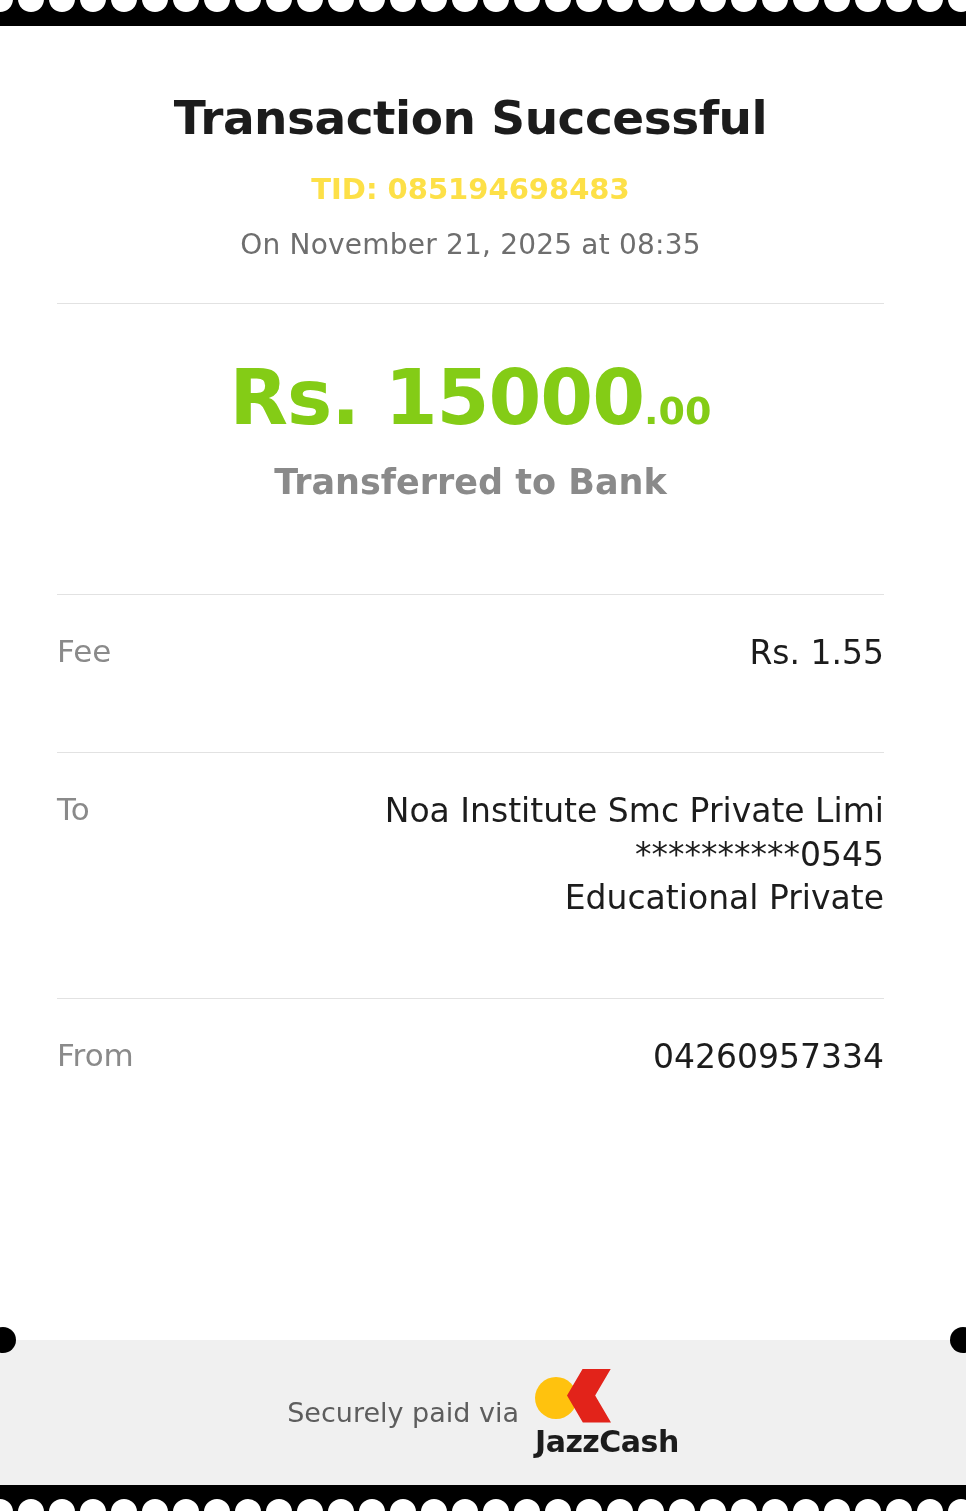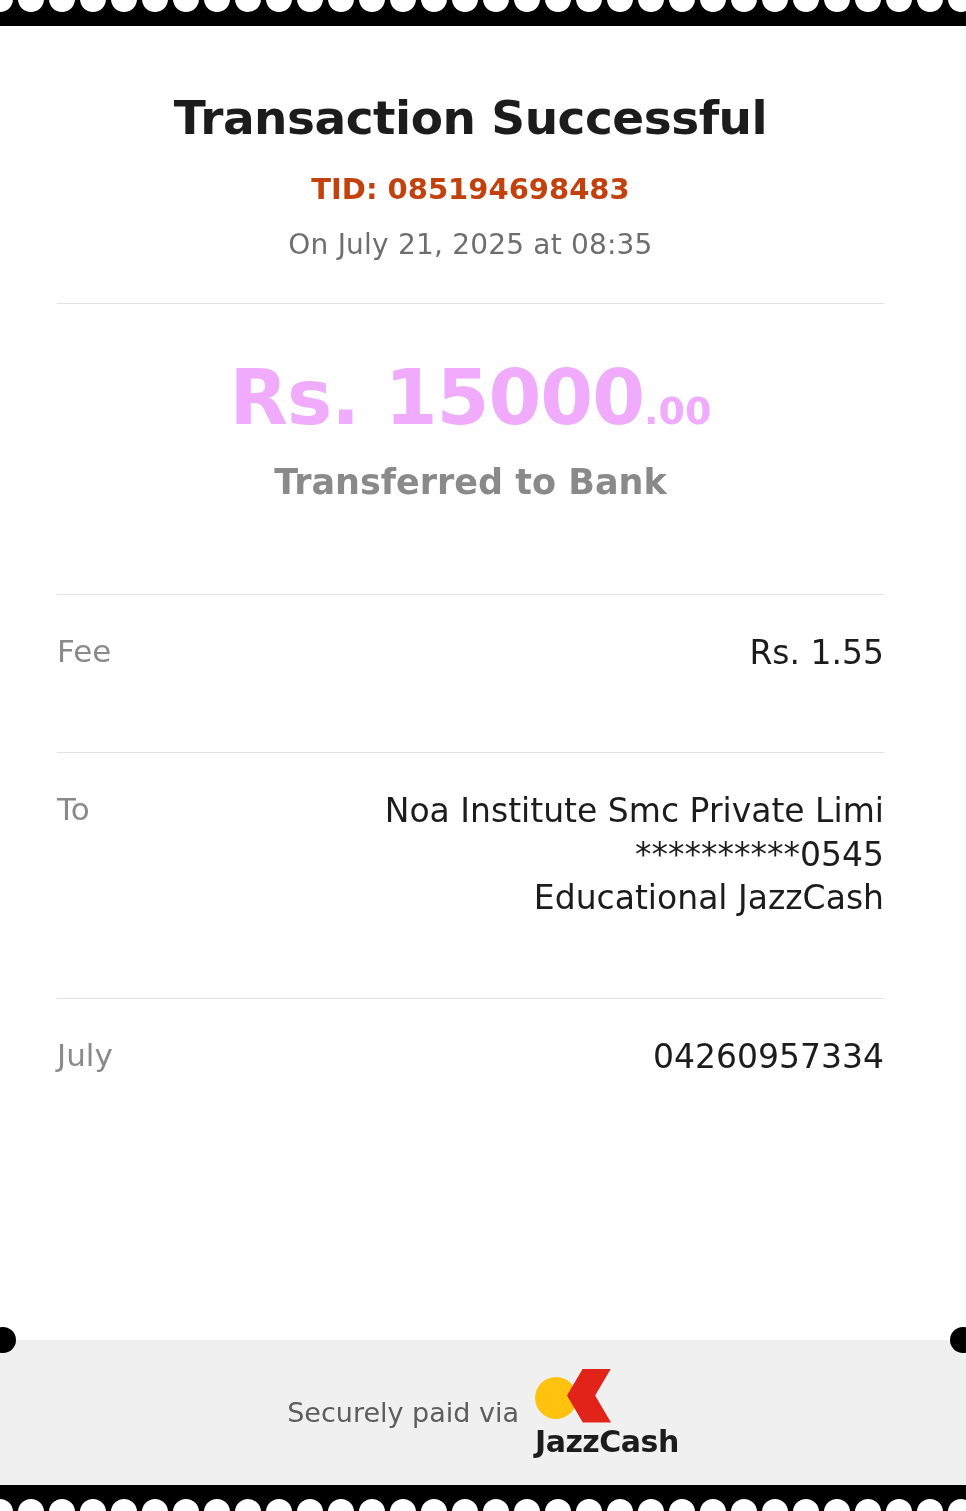--- a/index.html
+++ b/index.html
@@ -93,21 +93,21 @@
     color: #1c1c1c;
     letter-spacing: -0.5px;
     margin-top: 70px;
     line-height: 1.1;
   }
 
   .tid {
     text-align: center;
     font-size: 29px;
     font-weight: bold;
-    color: #c2410c;
+    color: #fde047;
     margin-top: 28px;
   }
 
   .datetime {
     text-align: center;
     font-size: 28px;
     color: #6e6e6e;
     margin-top: 22px;
     letter-spacing: 0.2px;
   }
@@ -118,21 +118,21 @@
     margin-top: 42px;
   }
 
   .amount-block {
     text-align: center;
     padding-top: 56px;
   }
   .amount {
     font-size: 76px;
     font-weight: bold;
-    color: #f0abfc;
+    color: #84cc16;
     letter-spacing: -1px;
     line-height: 1;
   }
   .amount .cents {
     font-size: 38px;
     font-weight: bold;
     letter-spacing: 0;
   }
   .amount-sub {
     font-size: 35px;
@@ -259,21 +259,21 @@
       <span class="dot" style="left: 824px;"></span>
       <span class="dot" style="left: 855px;"></span>
       <span class="dot" style="left: 886px;"></span>
       <span class="dot" style="left: 917px;"></span>
       <span class="dot" style="left: 948px;"></span>
     </div>
 
   <div class="content">
     <div class="title">Transaction Successful</div>
     <div class="tid">TID: 085194698483</div>
-    <div class="datetime">On July 21, 2025 at 08:35</div>
+    <div class="datetime">On November 21, 2025 at 08:35</div>
 
     <div class="divider"></div>
 
     <div class="amount-block">
       <div class="amount">
         <span>Rs. 15000</span><span class="cents">.00</span>
       </div>
       <div class="amount-sub">Transferred to Bank</div>
     </div>
     <div class="amount-block-spacer"></div>
@@ -287,28 +287,28 @@
       </div>
     </div>
 
     <div class="divider"></div>
 
     <div class="row">
       <div class="label">To</div>
       <div class="value">
         <span class="line">Noa Institute Smc Private Limi</span>
         <span class="line">**********0545</span>
-        <span class="line">Educational JazzCash</span>
+        <span class="line">Educational Private</span>
       </div>
     </div>
 
     <div class="divider"></div>
 
     <div class="row">
-      <div class="label">July</div>
+      <div class="label">From</div>
       <div class="value">
         <span class="line">04260957334</span>
       </div>
     </div>
   </div>
 
   <div class="notch left"></div>
   <div class="notch right"></div>
 
   <div class="footer">

